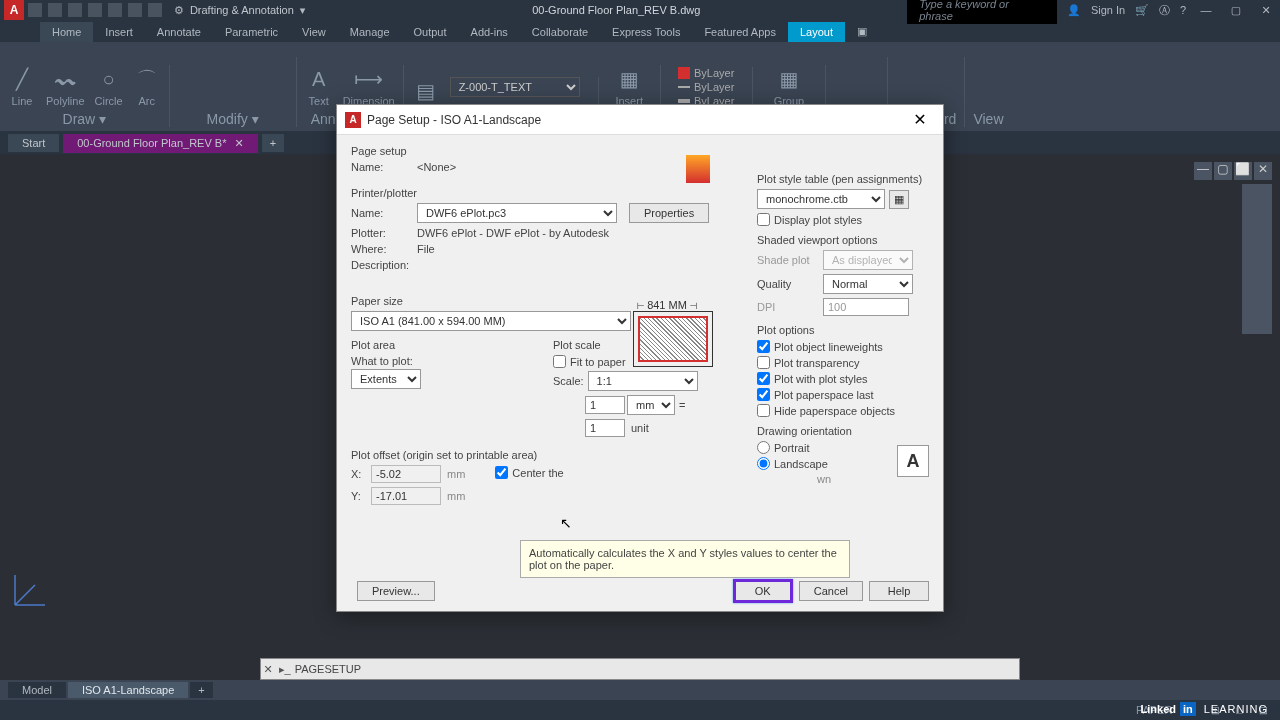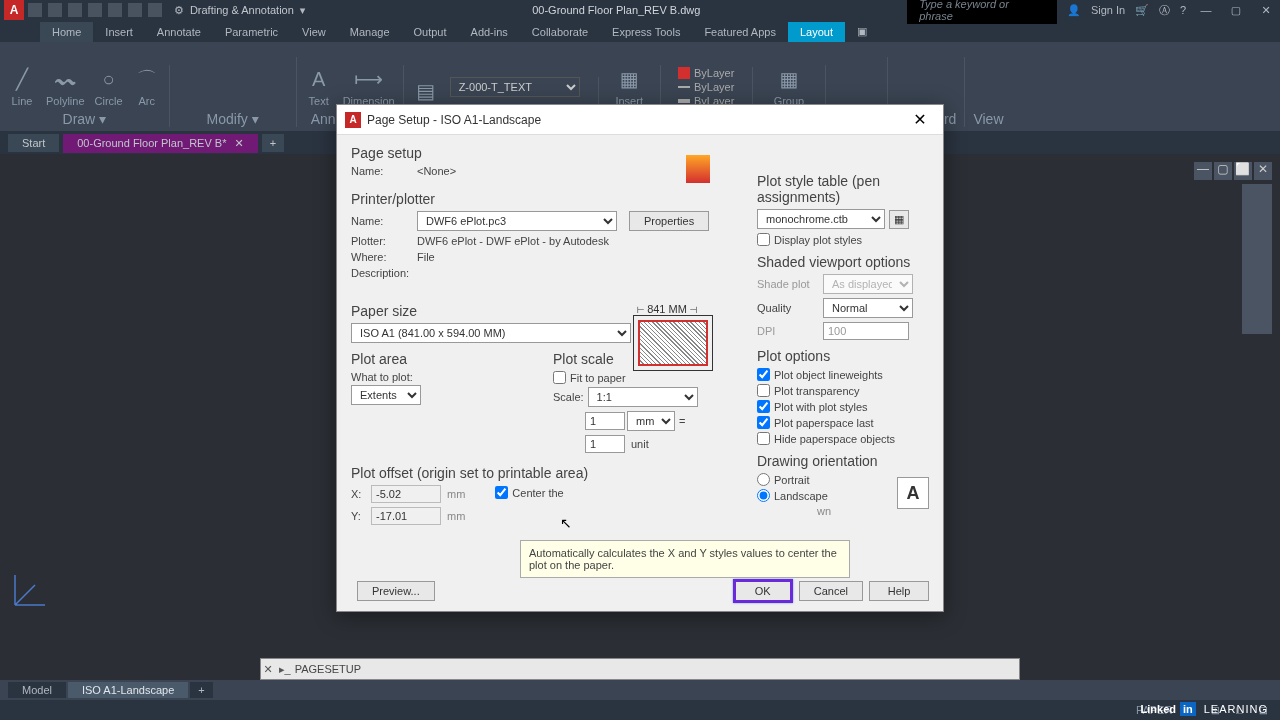--- a/index.html
+++ b/index.html
@@ -62,21 +62,21 @@
 .dlg-title { height: 30px; background: #fff; display: flex; align-items: center; padding: 0 8px; border-bottom: 1px solid #ddd; }
 .dlg-title .dlg-logo { width: 16px; height: 16px; background: #c62828; color: white; font-weight: bold; font-size: 10px; display: flex; align-items: center; justify-content: center; margin-right: 6px; }
 .dlg-title .dlg-title-text { flex: 1; color: #333; font-size: 12px; }
 .dlg-title .dlg-close { width: 30px; text-align: center; font-size: 16px; cursor: pointer; }
 
 .dlg-body { padding: 10px 14px; display: flex; gap: 16px; }
 .dlg-left { width: 390px; }
 .dlg-right { flex: 1; margin-top: 28px; }
 
 .grp { margin-bottom: 8px; }
-.grp-title { color: #444; font-size: 14px; margin-bottom: 4px; }
+.grp-title { color: #444; font-size: 11px; margin-bottom: 4px; }
 .lbl { color: #444; display: inline-block; width: 66px; font-size: 11px; }
 .val { color: #444; font-size: 11px; }
 .row { display: flex; align-items: center; margin-bottom: 4px; }
 
 select, input[type=text] { background: #fff; border: 1px solid #999; padding: 2px 4px; font-size: 11px; color: #333; }
 select.wide { width: 280px; }
 select.mid { width: 200px; }
 select.small { width: 70px; }
 input.small { width: 70px; text-align: left; background: #f0f0f0; border: 1px solid #bbb; }
 input.tiny { width: 40px; }

